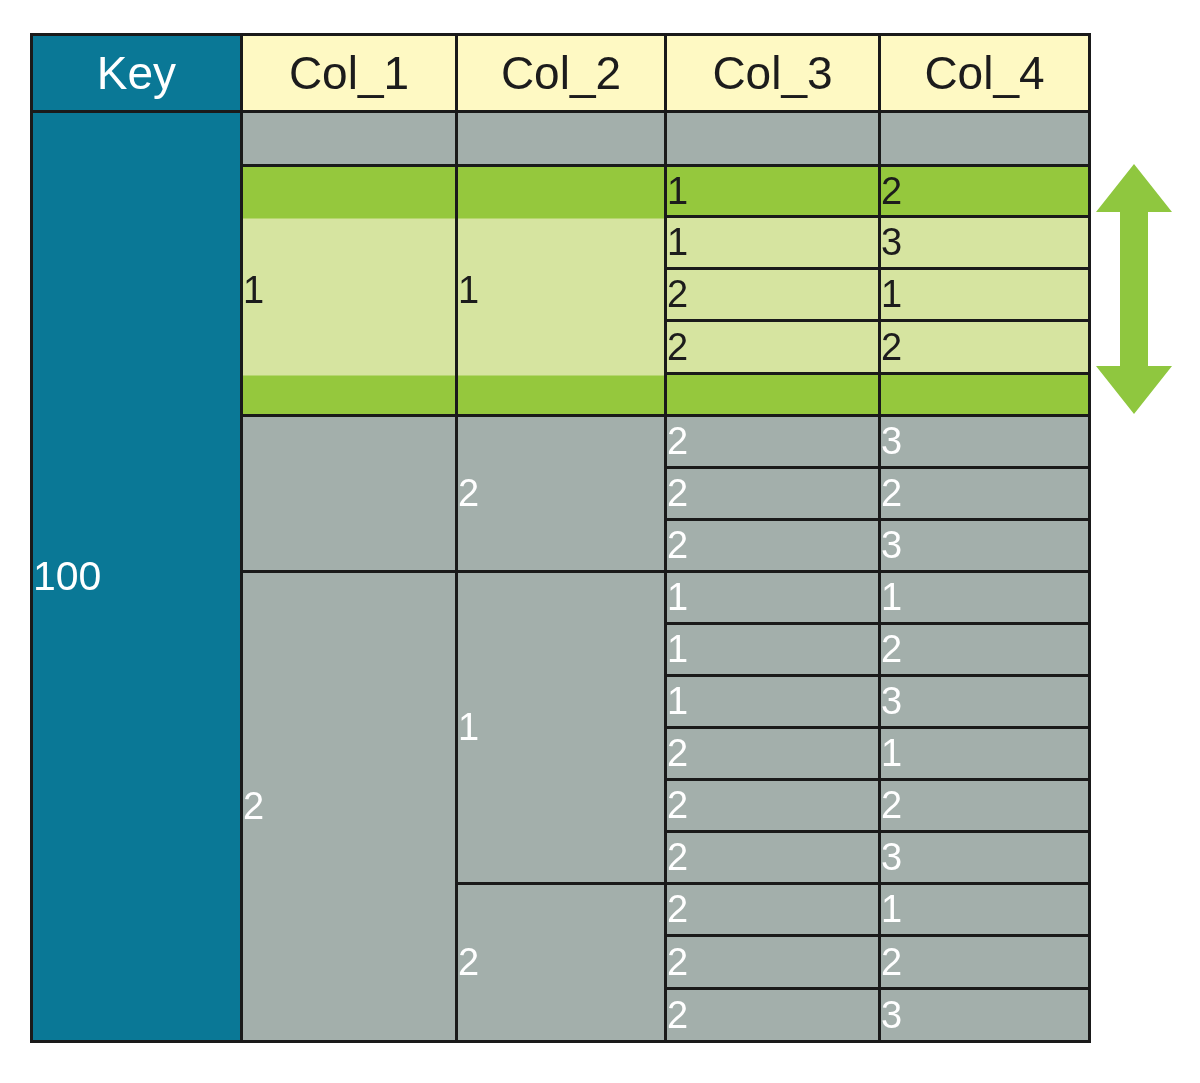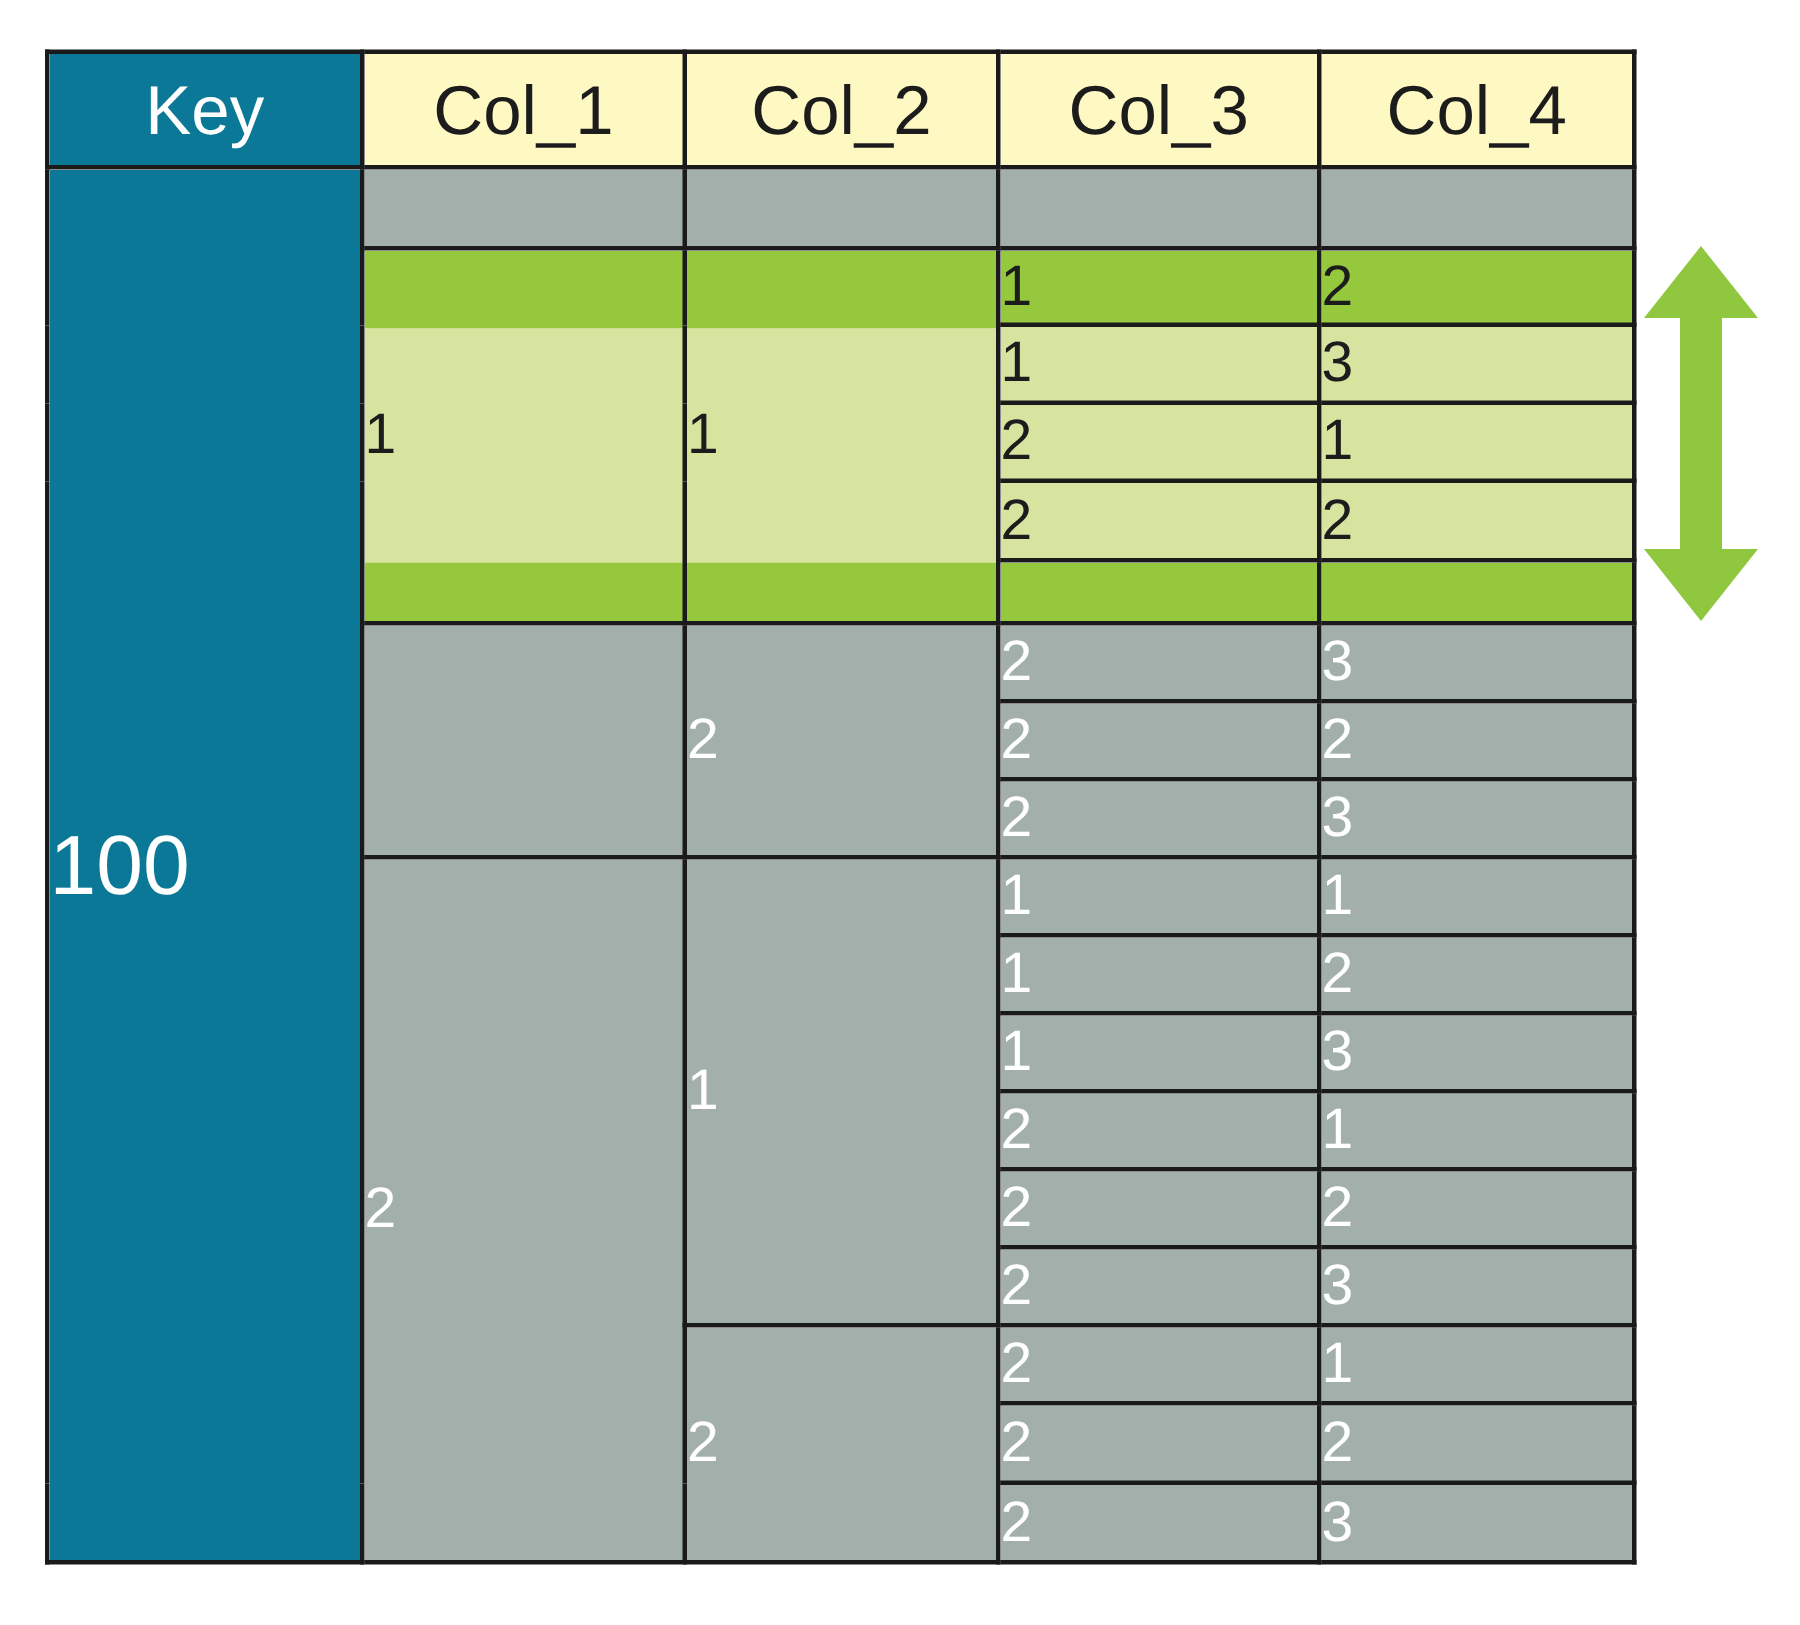--- a/index.html
+++ b/index.html
@@ -30,21 +30,21 @@
   }
   th{background:#fef9c3;color:var(--ink-dark);font-size:46px;}
   th.key-h{background:var(--teal);color:var(--ink-light);}
   tr.h77{height:77px}
   tr.h54{height:54px}
   tr.h51{height:51px}
   tr.h52{height:52px}
   tr.h53{height:53px}
   tr.h42{height:42px}
   td{font-size:38px;}
-  td.key-cell{background:var(--teal);color:var(--ink-light);font-size:56px;}
+  td.key-cell{background:var(--teal);color:var(--ink-light);font-size:41px;}
   td.gray{background:var(--gray);color:var(--ink-light);}
   td.gdark{background:var(--green-dark);color:var(--ink-dark);}
   td.glight{background:var(--green-light);color:var(--ink-dark);}
   td.gmerged{
     background-image:linear-gradient(to bottom,
       var(--green-dark) 0 51px,
       var(--green-light) 51px 208px,
       var(--green-dark) 208px 100%);
     color:var(--ink-dark);
   }

